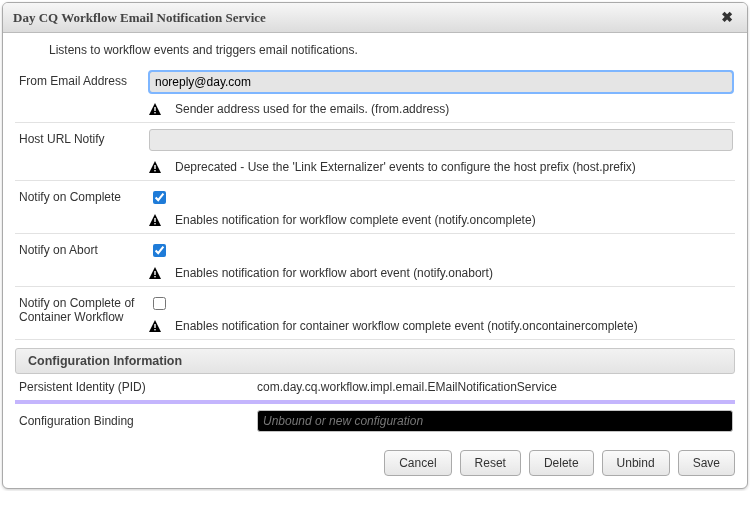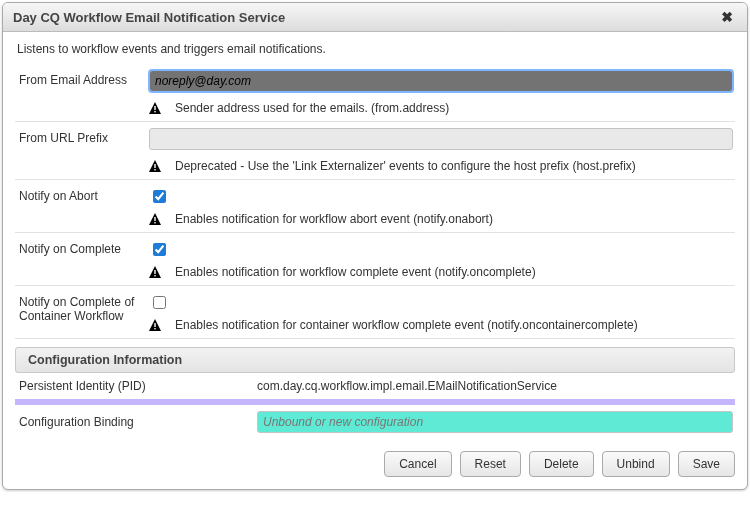--- a/index.html
+++ b/index.html
@@ -13,26 +13,28 @@
     box-shadow: 0 1px 3px rgba(0,0,0,0.2);
     overflow:hidden;
   }
   .titlebar {
     background: linear-gradient(to bottom, #f7f7f7, #dcdcdc);
     border-bottom:1px solid #bbb;
     padding: 6px 10px;
     display:flex;
     align-items:center;
     justify-content:space-between;
+    font-family:Liberation Serif, serif;
   }
   .titlebar .title { font-weight:bold; font-size:13px; color:#444; }
   .close-x { font-weight:bold; font-size:14px; cursor:pointer; color:#333; padding:0 4px; }
   .subtitle {
     padding: 10px 14px 8px 14px;
     color:#333;
+    margin-left:32px;
   }
   .form-area { padding: 0 12px; }
   .row {
     display:flex;
     align-items:flex-start;
     border-bottom:1px solid #e2e2e2;
     padding: 6px 2px;
   }
   .row:last-child { border-bottom:none; }
   .lbl {
@@ -49,45 +51,44 @@
     border-radius:3px;
     padding:3px 5px;
     font-family: Arial, Helvetica, sans-serif;
     font-size:12px;
     height:22px;
     resize: none;
   }
   .field .hl {
     outline: 2px solid #7eb6ff;
     outline-offset: -1px;
-    background-color:#737373;
-    font-style:italic;
+    background-color:#e5e5e5;
   }
   .field .disabled { background:#e9e9e9; color:#666; border-color:#c4c4c4; }
   .hint { margin-top:6px; display:flex; align-items:center; gap:14px; color:#333; }
   .hint svg { flex:none; }
   .cb { margin-top:4px; accent-color:#1e7bd8; }
   .section-hdr {
     margin: 8px 0 0 0;
     background: linear-gradient(to bottom, #f2f2f2, #e4e4e4);
     border:1px solid #c8c8c8;
     border-radius:3px;
     padding:5px 12px;
     font-weight:bold;
     font-size:12.5px;
     color:#444;
   }
-  .info-row { display:flex; align-items:center; border-bottom:6px solid #c4b5fd; padding:6px 2px; }
+  .info-row { display:flex; align-items:center; border-bottom:4px solid #c4b5fd; padding:6px 2px; }
   .info-row .ilbl { width:240px; padding-left:2px; }
   .info-row .ival { flex:1; }
   .info-row input[type=text] {
     width:100%;
     border:1px solid #c4c4c4;
     border-radius:3px;
-    background:#5eead4;
+    background:#000000;
     color:#777;
     font-style:italic;
     padding:3px 5px;
     font-family: Arial, Helvetica, sans-serif;
     font-size:12px;
     height:22px;
   }
   .button-bar {
     display:flex;
     justify-content:flex-end;
@@ -127,60 +128,60 @@
               <path d="M6 0 L12 12 L0 12 Z" fill="#000"></path>
               <rect x="5.3" y="4" width="1.4" height="4" fill="#fff"></rect>
               <rect x="5.3" y="9" width="1.4" height="1.4" fill="#fff"></rect>
             </svg>
           <span>Sender address used for the emails. (from.address)</span>
         </div>
       </div>
     </div>
 
     <div class="row">
-      <div class="lbl">From URL Prefix</div>
+      <div class="lbl">Host URL Notify</div>
       <div class="field">
         <textarea class="disabled" style=""></textarea>
         <div class="hint">
           <svg width="12" height="12" viewBox="0 0 12 12">
               <path d="M6 0 L12 12 L0 12 Z" fill="#000"></path>
               <rect x="5.3" y="4" width="1.4" height="4" fill="#fff"></rect>
               <rect x="5.3" y="9" width="1.4" height="1.4" fill="#fff"></rect>
             </svg>
           <span>Deprecated - Use the 'Link Externalizer' events to configure the host prefix (host.prefix)</span>
         </div>
       </div>
     </div>
 
     <div class="row">
+      <div class="lbl">Notify on Complete</div>
+      <div class="field">
+        <input type="checkbox" class="cb" id="cb-comp" checked="" style="">
+        <div class="hint">
+          <svg width="12" height="12" viewBox="0 0 12 12">
+              <path d="M6 0 L12 12 L0 12 Z" fill="#000"></path>
+              <rect x="5.3" y="4" width="1.4" height="4" fill="#fff"></rect>
+              <rect x="5.3" y="9" width="1.4" height="1.4" fill="#fff"></rect>
+            </svg>
+          <span>Enables notification for workflow complete event (notify.oncomplete)</span>
+        </div>
+      </div>
+    </div>
+
+    <div class="row">
       <div class="lbl">Notify on Abort</div>
       <div class="field">
         <input type="checkbox" class="cb" id="cb-abort" checked="" style="">
         <div class="hint">
           <svg width="12" height="12" viewBox="0 0 12 12">
               <path d="M6 0 L12 12 L0 12 Z" fill="#000"></path>
               <rect x="5.3" y="4" width="1.4" height="4" fill="#fff"></rect>
               <rect x="5.3" y="9" width="1.4" height="1.4" fill="#fff"></rect>
             </svg>
           <span>Enables notification for workflow abort event (notify.onabort)</span>
-        </div>
-      </div>
-    </div>
-
-    <div class="row">
-      <div class="lbl">Notify on Complete</div>
-      <div class="field">
-        <input type="checkbox" class="cb" id="cb-comp" checked="" style="">
-        <div class="hint">
-          <svg width="12" height="12" viewBox="0 0 12 12">
-              <path d="M6 0 L12 12 L0 12 Z" fill="#000"></path>
-              <rect x="5.3" y="4" width="1.4" height="4" fill="#fff"></rect>
-              <rect x="5.3" y="9" width="1.4" height="1.4" fill="#fff"></rect>
-            </svg>
-          <span>Enables notification for workflow complete event (notify.oncomplete)</span>
         </div>
       </div>
     </div>
 
     <div class="row">
       <div class="lbl">Notify on Complete of Container Workflow</div>
       <div class="field">
         <input type="checkbox" class="cb" id="cb-cont" style="">
         <div class="hint">
           <svg width="12" height="12" viewBox="0 0 12 12">

